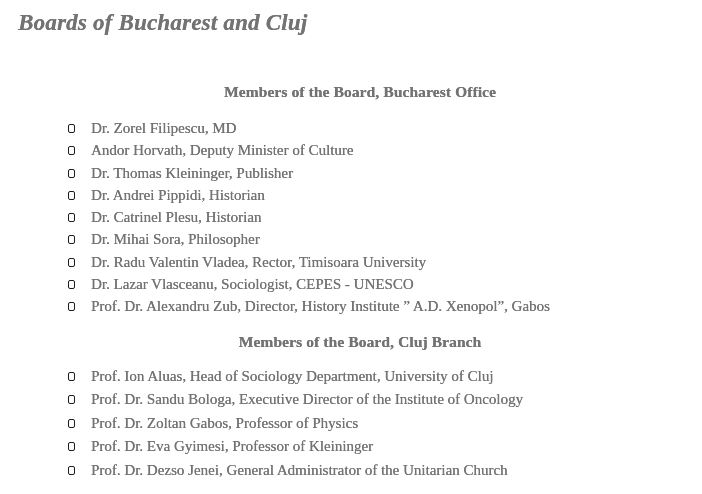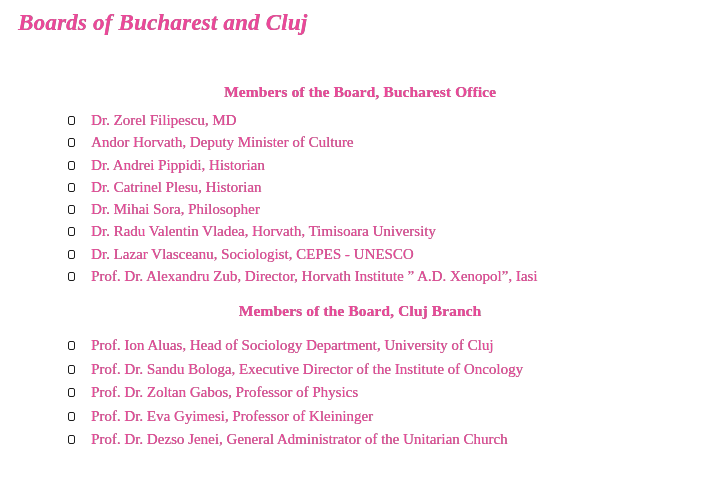--- a/index.html
+++ b/index.html
@@ -7,21 +7,21 @@
     padding: 0;
     background: #ffffff;
   }
   .page {
     position: relative;
     width: 702px;
     height: 494px;
     background: #ffffff;
     overflow: hidden;
     font-family: "Liberation Serif", "DejaVu Serif", serif;
-    color: #ec4899;
+    color: #737373;
     
     text-shadow: 0.2px 0.2px 0.4px rgba(10,10,10,0.55);
   }
   .doc-title {
     margin: 10px 0 0 18px;
     font-size: 23px;
     line-height: 26px;
     font-weight: bold;
     font-style: italic;
     letter-spacing: 0.2px;
@@ -32,21 +32,21 @@
     line-height: 19px;
     font-weight: bold;
     letter-spacing: 0.1px;
     text-align: center;
   }
   .section-heading.second {
     margin-top: 14px;
   }
   ul.board-list {
     list-style: none;
-    margin: 8px 0 0 68px;
+    margin: 16px 0 0 68px;
     padding: 0;
   }
   ul.board-list.second {
     margin-top: 14px;
   }
   ul.board-list li {
     display: flex;
     align-items: flex-start;
     font-size: 15px;
     line-height: 22.3px;
@@ -79,41 +79,45 @@
     <li>
       <span class="bullet"></span>
       <span>Dr. Zorel Filipescu, MD</span>
     </li>
     <li>
       <span class="bullet"></span>
       <span>Andor Horvath, Deputy Minister of Culture</span>
     </li>
     <li>
       <span class="bullet"></span>
+      <span>Dr. Thomas Kleininger, Publisher</span>
+    </li>
+    <li>
+      <span class="bullet"></span>
       <span>Dr. Andrei Pippidi, Historian</span>
     </li>
     <li>
       <span class="bullet"></span>
       <span>Dr. Catrinel Plesu, Historian</span>
     </li>
     <li>
       <span class="bullet"></span>
       <span>Dr. Mihai Sora, Philosopher</span>
     </li>
     <li>
       <span class="bullet"></span>
-      <span>Dr. Radu Valentin Vladea, Horvath, Timisoara University</span>
+      <span>Dr. Radu Valentin Vladea, Rector, Timisoara University</span>
     </li>
     <li>
       <span class="bullet"></span>
       <span>Dr. Lazar Vlasceanu, Sociologist, CEPES - UNESCO</span>
     </li>
     <li>
       <span class="bullet"></span>
-      <span>Prof. Dr. Alexandru Zub, Director, Horvath Institute ” A.D. Xenopol”, Iasi</span>
+      <span>Prof. Dr. Alexandru Zub, Director, History Institute ” A.D. Xenopol”, Gabos</span>
     </li>
   </ul>
 
   <h2 class="section-heading second">Members of the Board, Cluj Branch</h2>
 
   <ul class="board-list second">
     <li>
       <span class="bullet"></span>
       <span>Prof. Ion Aluas, Head of Sociology Department, University of Cluj</span>
     </li>

